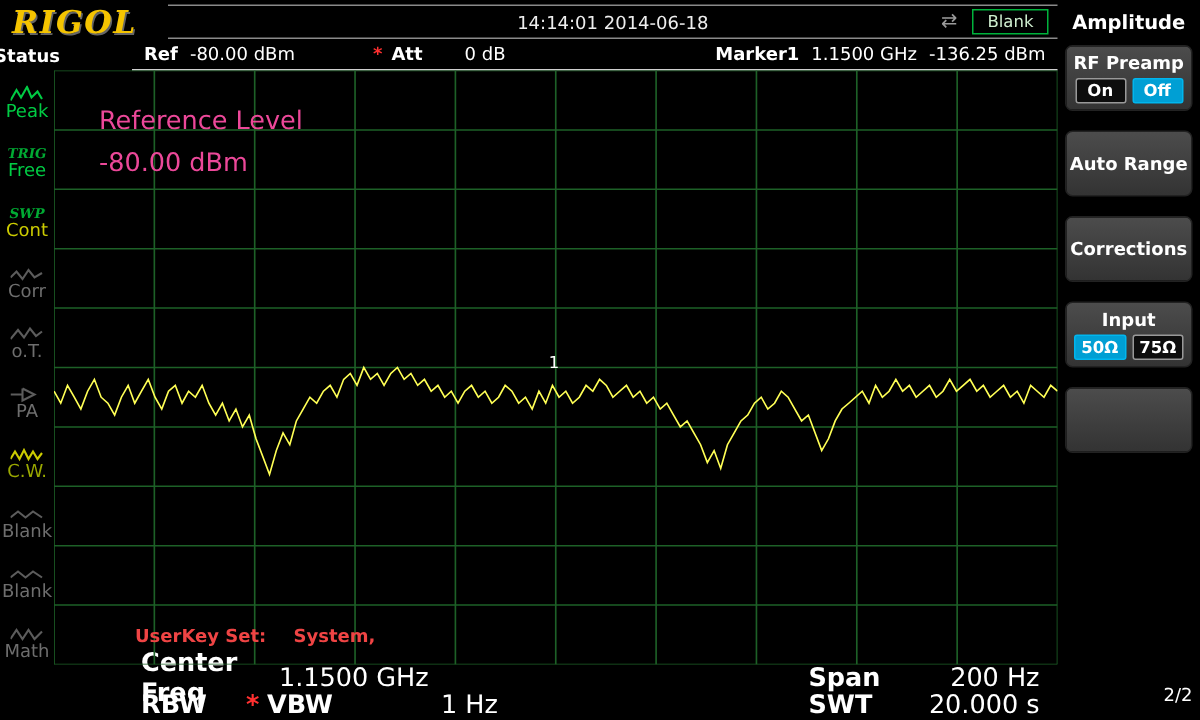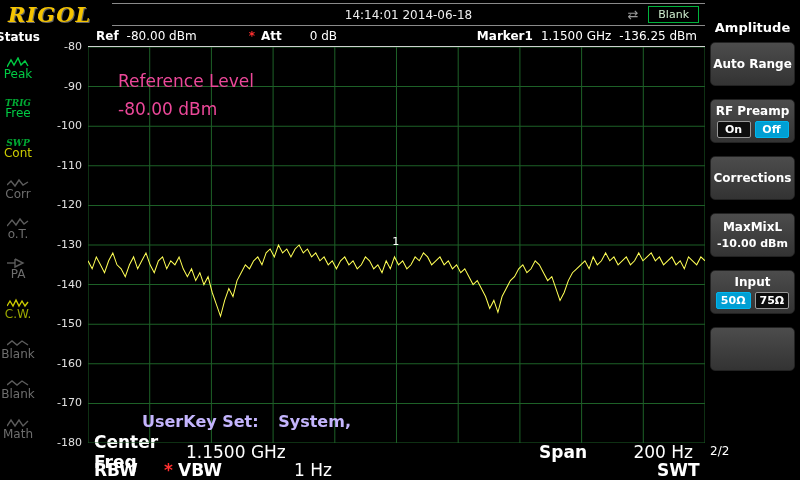--- a/index.html
+++ b/index.html
@@ -33,44 +33,44 @@
   .att-group { margin-left:52px; display:flex; align-items:center; gap:6px; }
   .marker-group { margin-left:auto; display:flex; align-items:flex-start; gap:8px; }
   .plot-row { display:flex; height:396px; }
   .ylabels { position:relative; width:52px; height:396px; }
   .ytick { position:absolute; right:6px; font-size:11px; color:#e0e0e0; }
   .plot { position:relative; flex:1; height:396px; }
   .plot svg { position:absolute; inset:0; width:100%; height:100%; }
   #grid-g line { stroke:#1d6027; stroke-width:1; }
   #trace { fill:none; stroke:#ffff55; stroke-width:1; }
   .annotation { position:absolute; left:30px; top:20px; font-size:17px; color:#ec4899; line-height:1.65; }
-  .userkey { position:absolute; left:54px; bottom:12px; font-size:16px; font-weight:bold; color:#c4b5fd; }
+  .userkey { position:absolute; left:54px; bottom:12px; font-size:12px; font-weight:bold; color:#ef4444; }
   .userkey .uk-val { font-weight:bold; margin-left:14px; }
   .marker-flag { position:absolute; left:49.3%; top:47.5%; font-size:11px; color:#fff; }
   
   .footer { height:37px; display:flex; flex-direction:column; justify-content:flex-start; font-size:17px; }
   .f-row { display:flex; align-items:center; height:18px; padding-left:58px; }
   .f-row b { font-weight:bold; }
   .cf-label { width:92px; } .cf-value { }
   .span-label { margin-left:auto; width:48px; }
   .span-value { width:118px; text-align:right; padding-right:12px; }
   .rbw-label { width:70px; } .rbw-value { width:120px; }
   .star-cell { width:14px; }
   .vbw-label { width:116px; } .vbw-value { }
   .swt-label { margin-left:auto; width:48px; }
   .swt-value { width:118px; text-align:right; padding-right:12px; }
   
-  .menu-col { width:95px; display:flex; flex-direction:column; align-items:stretch; padding:12px 5px; }
+  .menu-col { width:95px; display:flex; flex-direction:column; align-items:stretch; padding:0 5px; }
   .menu-title { height:30px; display:flex; align-items:center; justify-content:center; font-size:13px; font-weight:bold; color:#fff; }
   .softkey { min-height:44px; margin-bottom:13px; background:linear-gradient(#4c4c4c,#333); border:1px solid #222; border-radius:5px; display:flex; flex-direction:column; align-items:center; justify-content:center; gap:3px; font-size:12px; font-weight:bold; color:#fff; cursor:default; padding:4px 2px; }
   .softkey .sub { font-size:11px; font-weight:bold; color:#fff; }
   .toggle-row { display:flex; gap:4px; }
   .tg { min-width:34px; text-align:center; font-size:11px; font-weight:bold; line-height:15px; padding:0 4px; border:1px solid #999; background:#0d0d0d; color:#fff; border-radius:2px; }
   .tg.sel { background:#009fd4; border-color:#00b6ee; color:#fff; }
-  .page-ind { margin-top:auto; text-align:left; font-size:12px; color:#fff; padding-bottom:10px; }
+  .page-ind { margin-top:auto; text-align:right; font-size:12px; color:#fff; padding-bottom:10px; }
 </style>
 </head>
 <body>
 
 <div class="screen">
   <div class="left-part">
 
     <div class="topbar">
       <div class="logo">RIGOL</div>
       <div class="timebar">
@@ -164,33 +164,20 @@
             <span>0 dB</span>
           </span>
           <span class="marker-group">
             <b>Marker1</b>
             <span>1.1500 GHz</span>
             <span>-136.25 dBm</span>
           </span>
         </div>
 
         <div class="plot-row">
-          <div class="ylabels">
-            <span class="ytick" style="top:-7px">-80</span>
-            <span class="ytick" style="top:33px">-90</span>
-            <span class="ytick" style="top:72px">-100</span>
-            <span class="ytick" style="top:112px">-110</span>
-            <span class="ytick" style="top:151px">-120</span>
-            <span class="ytick" style="top:191px">-130</span>
-            <span class="ytick" style="top:231px">-140</span>
-            <span class="ytick" style="top:270px">-150</span>
-            <span class="ytick" style="top:310px">-160</span>
-            <span class="ytick" style="top:349px">-170</span>
-            <span class="ytick" style="top:389px">-180</span>
-          </div>
 
           <div class="plot">
             <svg viewBox="0 0 609 396" preserveAspectRatio="none">
               <g id="grid-g">
                   <line x1="0.0" x2="0.0" y1="0" y2="396"></line>
                   <line x1="0" x2="609" y1="0.0" y2="0.0"></line>
                   <line x1="60.9" x2="60.9" y1="0" y2="396"></line>
                   <line x1="0" x2="609" y1="39.6" y2="39.6"></line>
                   <line x1="121.8" x2="121.8" y1="0" y2="396"></line>
                   <line x1="0" x2="609" y1="79.2" y2="79.2"></line>
@@ -231,49 +218,46 @@
             <span class="cf-value">1.1500 GHz</span>
             <b class="span-label">Span</b>
             <span class="span-value">200 Hz</span>
           </div>
           <div class="f-row">
             <b class="rbw-label">RBW</b>
             <span class="star-cell red">*</span>
             <b class="vbw-label">VBW</b>
             <span class="vbw-value">1 Hz</span>
             <b class="swt-label">SWT</b>
+            <span class="swt-value">20.000 s</span>
           </div>
         </div>
       </div>
     </div>
   </div>
 
   <div class="menu-col">
     <div class="menu-title">Amplitude</div>
-
-    <div class="softkey">
-      <span>Auto Range</span>
-    </div>
 
     <div class="softkey">
       <span>RF Preamp</span>
       <span class="toggle-row">
         <span class="tg">On</span>
         <span class="tg sel">Off</span>
       </span>
     </div>
 
     <div class="softkey">
+      <span>Auto Range</span>
+    </div>
+
+    <div class="softkey">
       <span>Corrections</span>
     </div>
 
-    <div class="softkey">
-      <span>MaxMixL</span>
-      <span class="sub">-10.00 dBm</span>
-    </div>
 
     <div class="softkey">
       <span>Input</span>
       <span class="toggle-row">
         <span class="tg sel">50Ω</span>
         <span class="tg">75Ω</span>
       </span>
     </div>
 
     <div class="softkey"></div>

